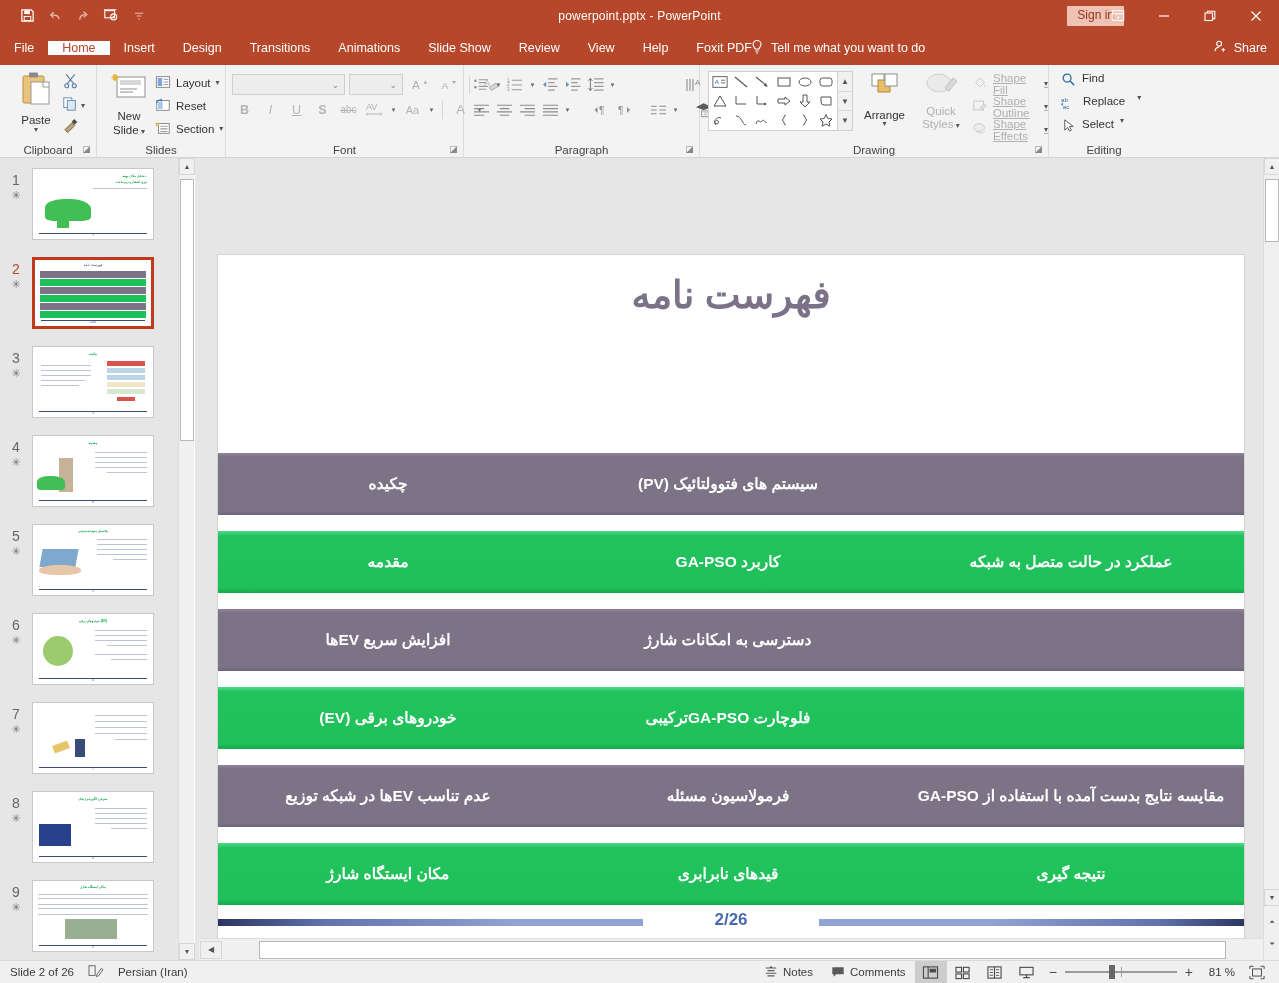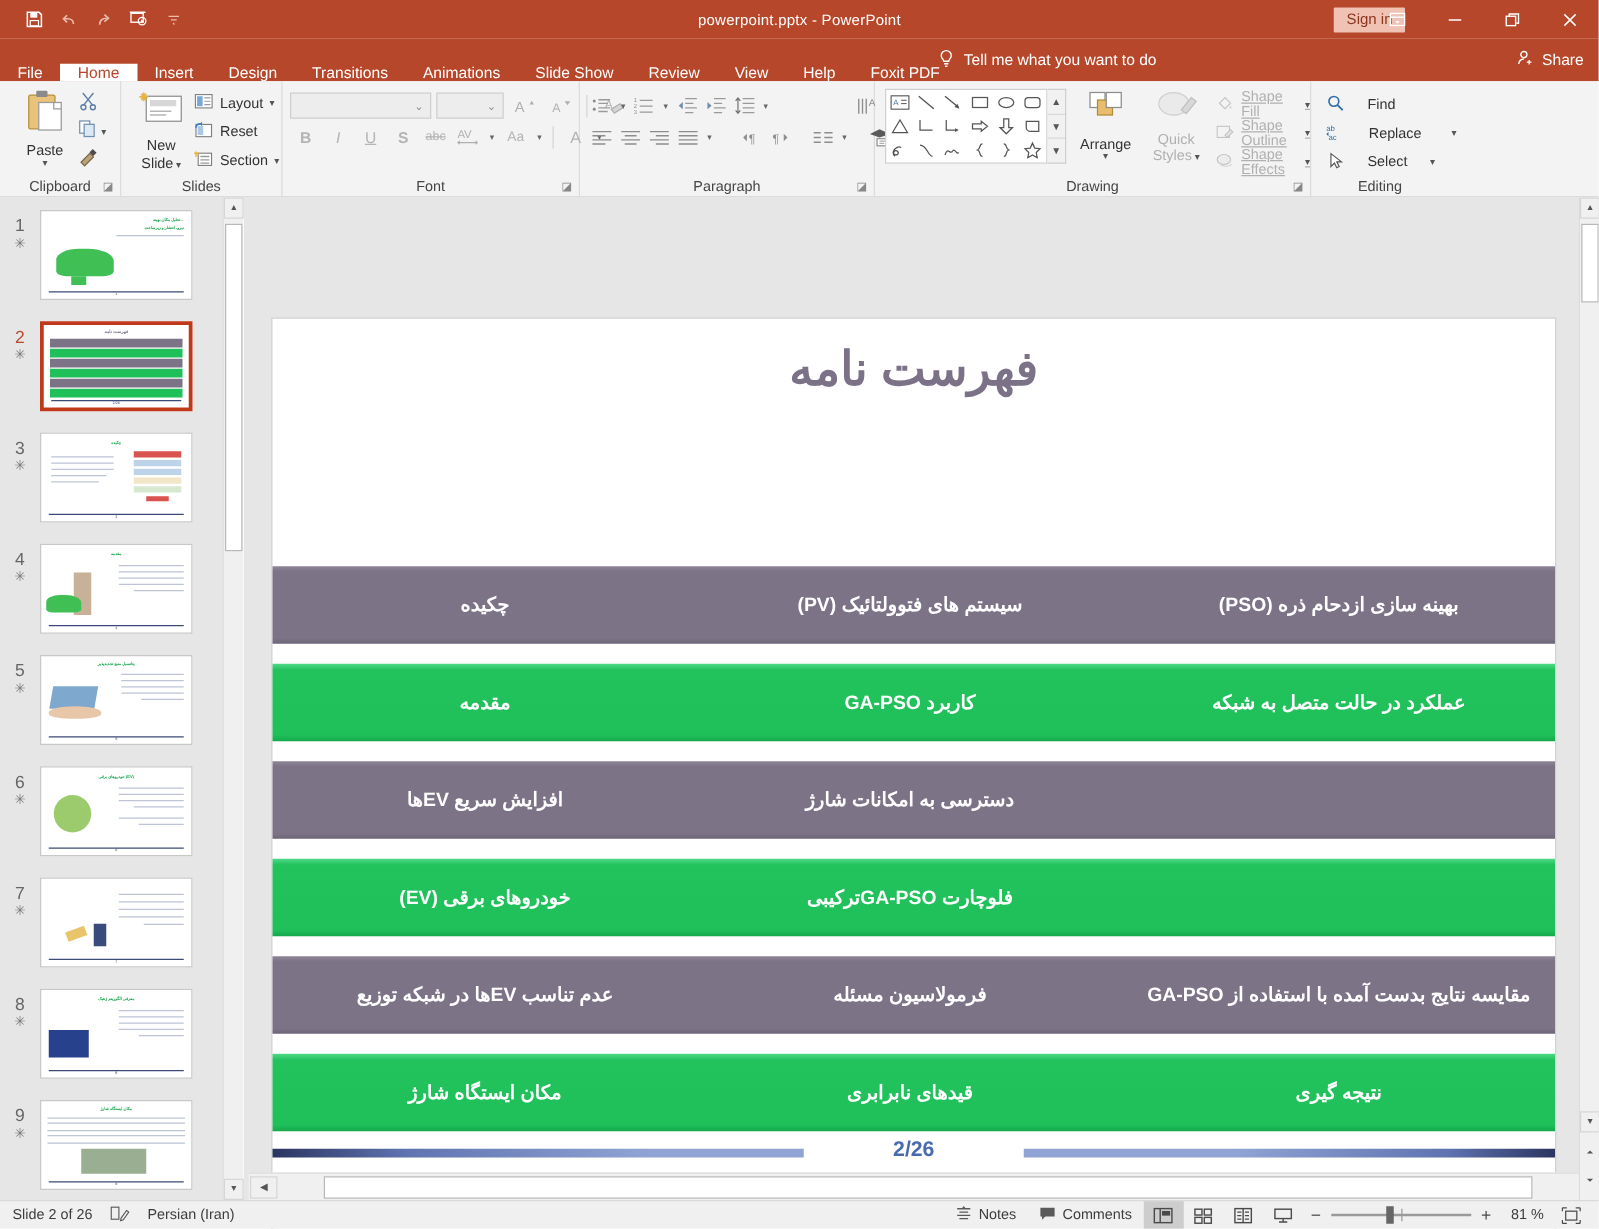--- a/index.html
+++ b/index.html
@@ -36,21 +36,21 @@
   .win-ctrl {
     width: 46px; height: 31px; display: flex; align-items: center; justify-content: center;
     color: #fff; font-size: 13px;
   }
 
   
   .tabbar {
     position: absolute; left: 0; top: 31px; width: 1279px; height: 34px;
     background: #b7472a;
   }
-  .tabs { position: absolute; left: 0; top: 0; display: flex; height: 34px; align-items: flex-end; }
+  .tabs { position: absolute; left: 0; top: 0; display: flex; height: 34px; align-items: center; }
   .tab {
     padding: 0 14px; display: flex; align-items: center;
     color: #fff; font-size: 12.5px; white-space: nowrap;
   }
   .tab.active { background: #fff; color: #b7472a; }
   .tellme {
     position: absolute; left: 750px; top: 0; height: 34px;
     display: flex; align-items: center; gap: 7px; color: #fff; font-size: 12.5px;
   }
   .share {
@@ -155,21 +155,21 @@
   .shape-opts { position: absolute; left: 272px; top: 7px; }
   .sopt {
     height: 23px; display: flex; align-items: center; gap: 5px;
     font-size: 11.5px; color: #b0b0b0; text-decoration: underline;
   }
 
   
   .g-edit { left: 1049px; width: 110px; border-right: none; }
   .edit-btns { position: absolute; left: 12px; top: 7px; }
   .ebtn {
-    height: 23px; display: flex; align-items: center; gap: 18px;
+    height: 23px; display: flex; gap: 6px;
     font-size: 11.5px; color: #333;
   }
 
   
   .thumbpane {
     position: absolute; left: 0; top: 158px; width: 194px; bottom: 23px;
     background: #e6e6e6; overflow: hidden;
   }
   .thumb-row { position: absolute; left: 0; width: 178px; display: flex; }
   .thumb-num {
@@ -1031,21 +1031,20 @@
   <div class="sb-arrow" style="bottom:0;">▼</div>
 </div>
 
 <div class="editarea">
   <div class="slide">
     <div class="slide-title">فهرست نامه</div>
 
     <div class="trow purple" style="top:198px;">
       <div class="tcell c1">چکیده</div>
       <div class="tcell c2">سیستم های فتوولتائیک (PV)</div>
-      <div class="tcell c3">بهینه سازی ازدحام ذره (PSO)</div>
     </div>
     <div class="trow green" style="top:276px;">
       <div class="tcell c1">مقدمه</div>
       <div class="tcell c2">کاربرد GA-PSO</div>
       <div class="tcell c3">عملکرد در حالت متصل به شبکه</div>
     </div>
     <div class="trow purple" style="top:354px;">
       <div class="tcell c1">افزایش سریع EVها</div>
       <div class="tcell c2">دسترسی به امکانات شارژ</div>
     </div>

